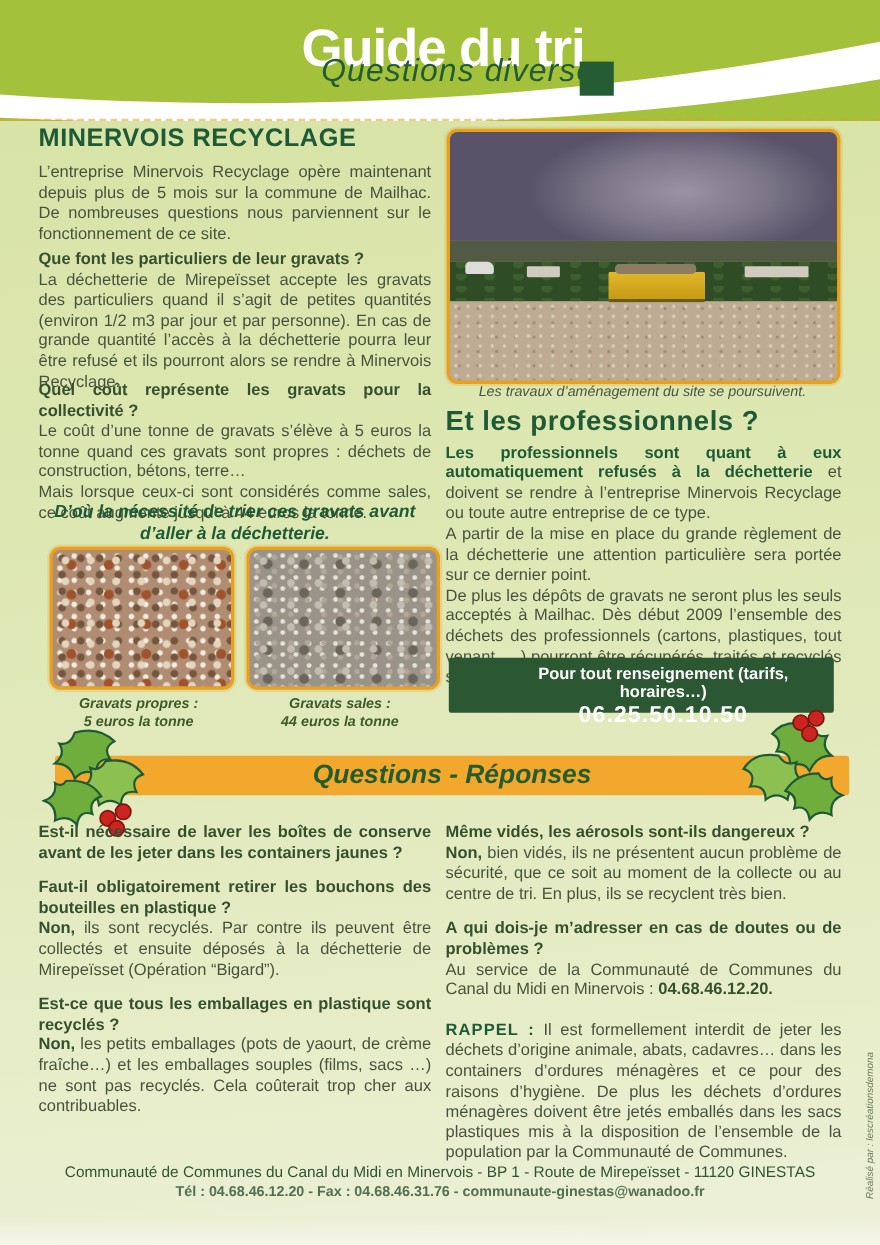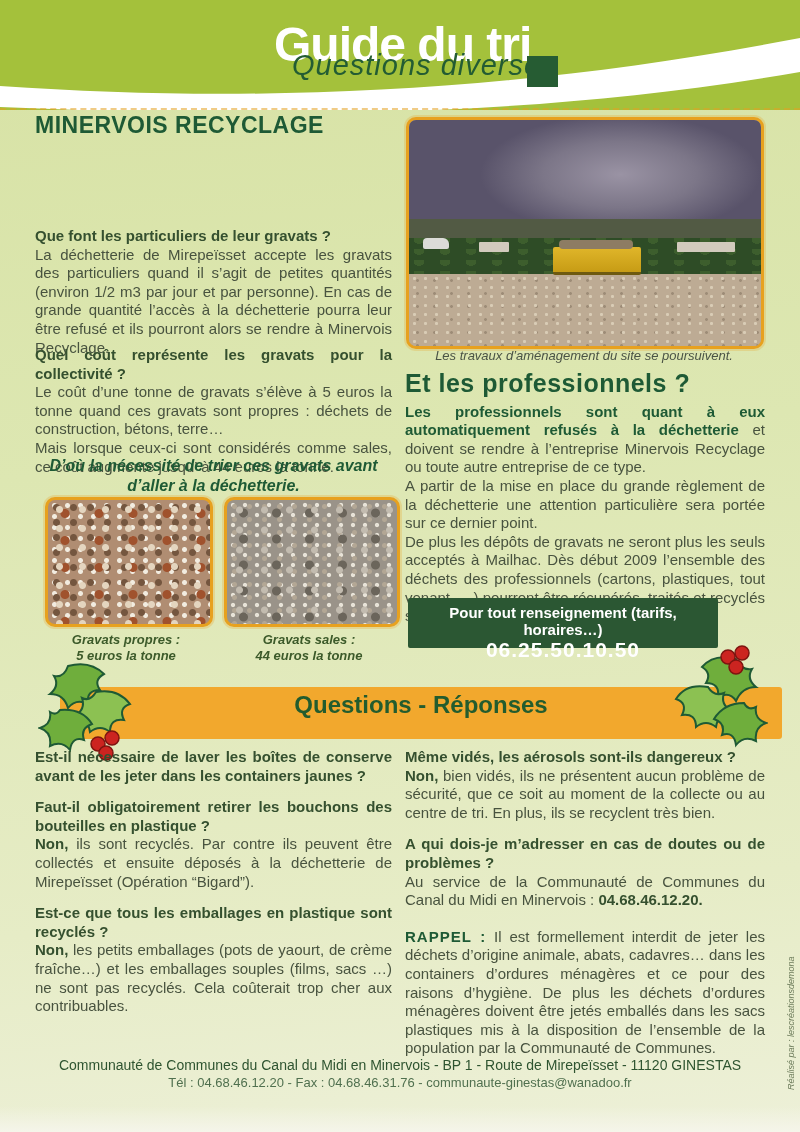--- a/index.html
+++ b/index.html
@@ -30,30 +30,30 @@
   .ph-ground{height:32%;background-color:#bdab94;background-image:radial-gradient(circle,#d9ccb6 1.2px,transparent 2px),radial-gradient(circle,#9d8c77 1px,transparent 1.8px);background-size:11px 9px,17px 13px;}
   .ph-container{position:absolute;left:41%;top:56%;width:88px;height:25px;background:linear-gradient(#e0b62a,#c79c15);border-bottom:3px solid #6e5a10;border-radius:2px;}
   .ph-container::before{content:"";position:absolute;left:6px;top:-7px;width:74px;height:9px;background:#8d7c63;border-radius:4px;}
   .ph-car{position:absolute;left:4%;top:52%;width:26px;height:11px;background:#dcdcd8;border-radius:4px 6px 2px 2px;}
   .ph-wall{position:absolute;top:54%;height:10px;background:#d2cabd;border-radius:1px;}
   .rubble-left{left:45px;top:497px;width:162px;height:124px;background-color:#b08d72;background-image:radial-gradient(circle,#e4d5bf 3px,transparent 4px),radial-gradient(circle,#a0522d 4px,transparent 5px),radial-gradient(circle,#74563f 3px,transparent 4px),radial-gradient(circle,#f2ece0 2px,transparent 3px);background-size:23px 19px,34px 27px,17px 15px,13px 11px;}
   .rubble-right{left:224px;top:497px;width:170px;height:124px;background-color:#9a9389;background-image:radial-gradient(circle,#c3bcb0 3px,transparent 4px),radial-gradient(circle,#6b655b 4px,transparent 5px),radial-gradient(circle,#b3a795 2px,transparent 3px),radial-gradient(circle,#e8e3d8 1.6px,transparent 2.6px);background-size:25px 20px,33px 26px,15px 13px,12px 10px;}
   .caption{position:absolute;font-size:13px;font-weight:700;font-style:italic;color:#3c5a2a;text-align:center;line-height:16px;}
   .photo-cap{position:absolute;left:406px;top:348px;width:356px;text-align:center;font-size:13px;font-style:italic;color:#4a5345;}
   
-  .info-box{position:absolute;left:408px;top:598px;width:310px;height:50px;background:#2b5733;color:#fff;text-align:center;border-radius:2px;}
+  .info-box{position:absolute;left:408px;top:598px;width:310px;height:50px;background:#2b5733;color:#fff;text-align:center;border-radius:2px;padding-left:40px;}
   .info-box .l1{font-size:15px;font-weight:700;margin-top:6px;}
   .info-box .l2{font-size:21px;font-weight:800;letter-spacing:1px;}
   
-  .qr-banner{position:absolute;left:60px;top:687px;width:722px;height:52px;background:#f2a82d;border-radius:3px;text-align:center;line-height:36px;font-size:24px;font-weight:800;color:#235c2e;}
+  .qr-banner{position:absolute;left:50px;top:687px;width:722px;height:36px;background:#f2a82d;border-radius:3px;text-align:center;line-height:36px;font-size:24px;font-weight:800;color:#235c2e;font-style:italic;}
   .holly{position:absolute;}
   
   .footer{position:absolute;left:0;top:1057px;width:800px;text-align:center;}
   .footer .f1{font-size:14px;font-weight:400;color:#2e5430;}
-  .footer .f2{font-size:13px;color:#50704f;margin-top:2px;}
+  .footer .f2{font-size:13px;color:#50704f;margin-top:2px;font-weight:bold;}
   .side-note{position:absolute;right:4px;top:880px;height:210px;font-size:9px;font-style:italic;color:#6d7c5b;writing-mode:vertical-rl;transform:rotate(180deg);}
   .page::after{content:"";position:absolute;left:0;bottom:0;width:800px;height:26px;background:linear-gradient(transparent,#f5f5ea);pointer-events:none;}
   .mb{margin-bottom:13px;}
   .concl{font-size:16px;font-weight:800;font-style:italic;color:#1e5a35;line-height:20px;text-align:center;}
 </style>
 </head>
 <body>
 
 <div class="page">
 
@@ -63,20 +63,21 @@
     </svg>
     <div class="mast-title">Guide du tri</div>
     <div class="mast-sub">Questions diverses</div>
     <div class="mast-box"></div>
   </div>
   <div class="torn-edge"></div>
 
   <div class="col" style="left:35px;top:116px;width:357px;">
     <h2>MINERVOIS RECYCLAGE</h2>
   </div>
+  <div class="col" style="left:35px;top:148px;width:357px;">L’entreprise Minervois Recyclage opère maintenant depuis plus de 5 mois sur la commune de Mailhac. De nombreuses questions nous parviennent sur le fonctionnement de ce site.</div>
   <div class="col" style="left:35px;top:227px;width:357px;">
     <div class="q">Que font les particuliers de leur gravats ?</div>
     <div>La déchetterie de Mirepeïsset accepte les gravats des particuliers quand il s’agit de petites quantités (environ 1/2 m3 par jour et par personne). En cas de grande quantité l’accès à la déchetterie pourra leur être refusé et ils pourront alors se rendre à Minervois Recyclage.</div>
   </div>
   <div class="col" style="left:35px;top:346px;width:357px;">
     <div class="q">Quel coût représente les gravats pour la collectivité ?</div>
     <div>Le coût d’une tonne de gravats s’élève à 5 euros la tonne quand ces gravats sont propres : déchets de construction, bétons, terre…</div>
     <div>Mais lorsque ceux-ci sont considérés comme sales, ce coût augmente jusqu’ à 44 euros la tonne.</div>
   </div>
   <div class="col concl" style="left:35px;top:456px;width:357px;">D’où la nécessité de trier ces gravats avant d’aller à la déchetterie.</div>

